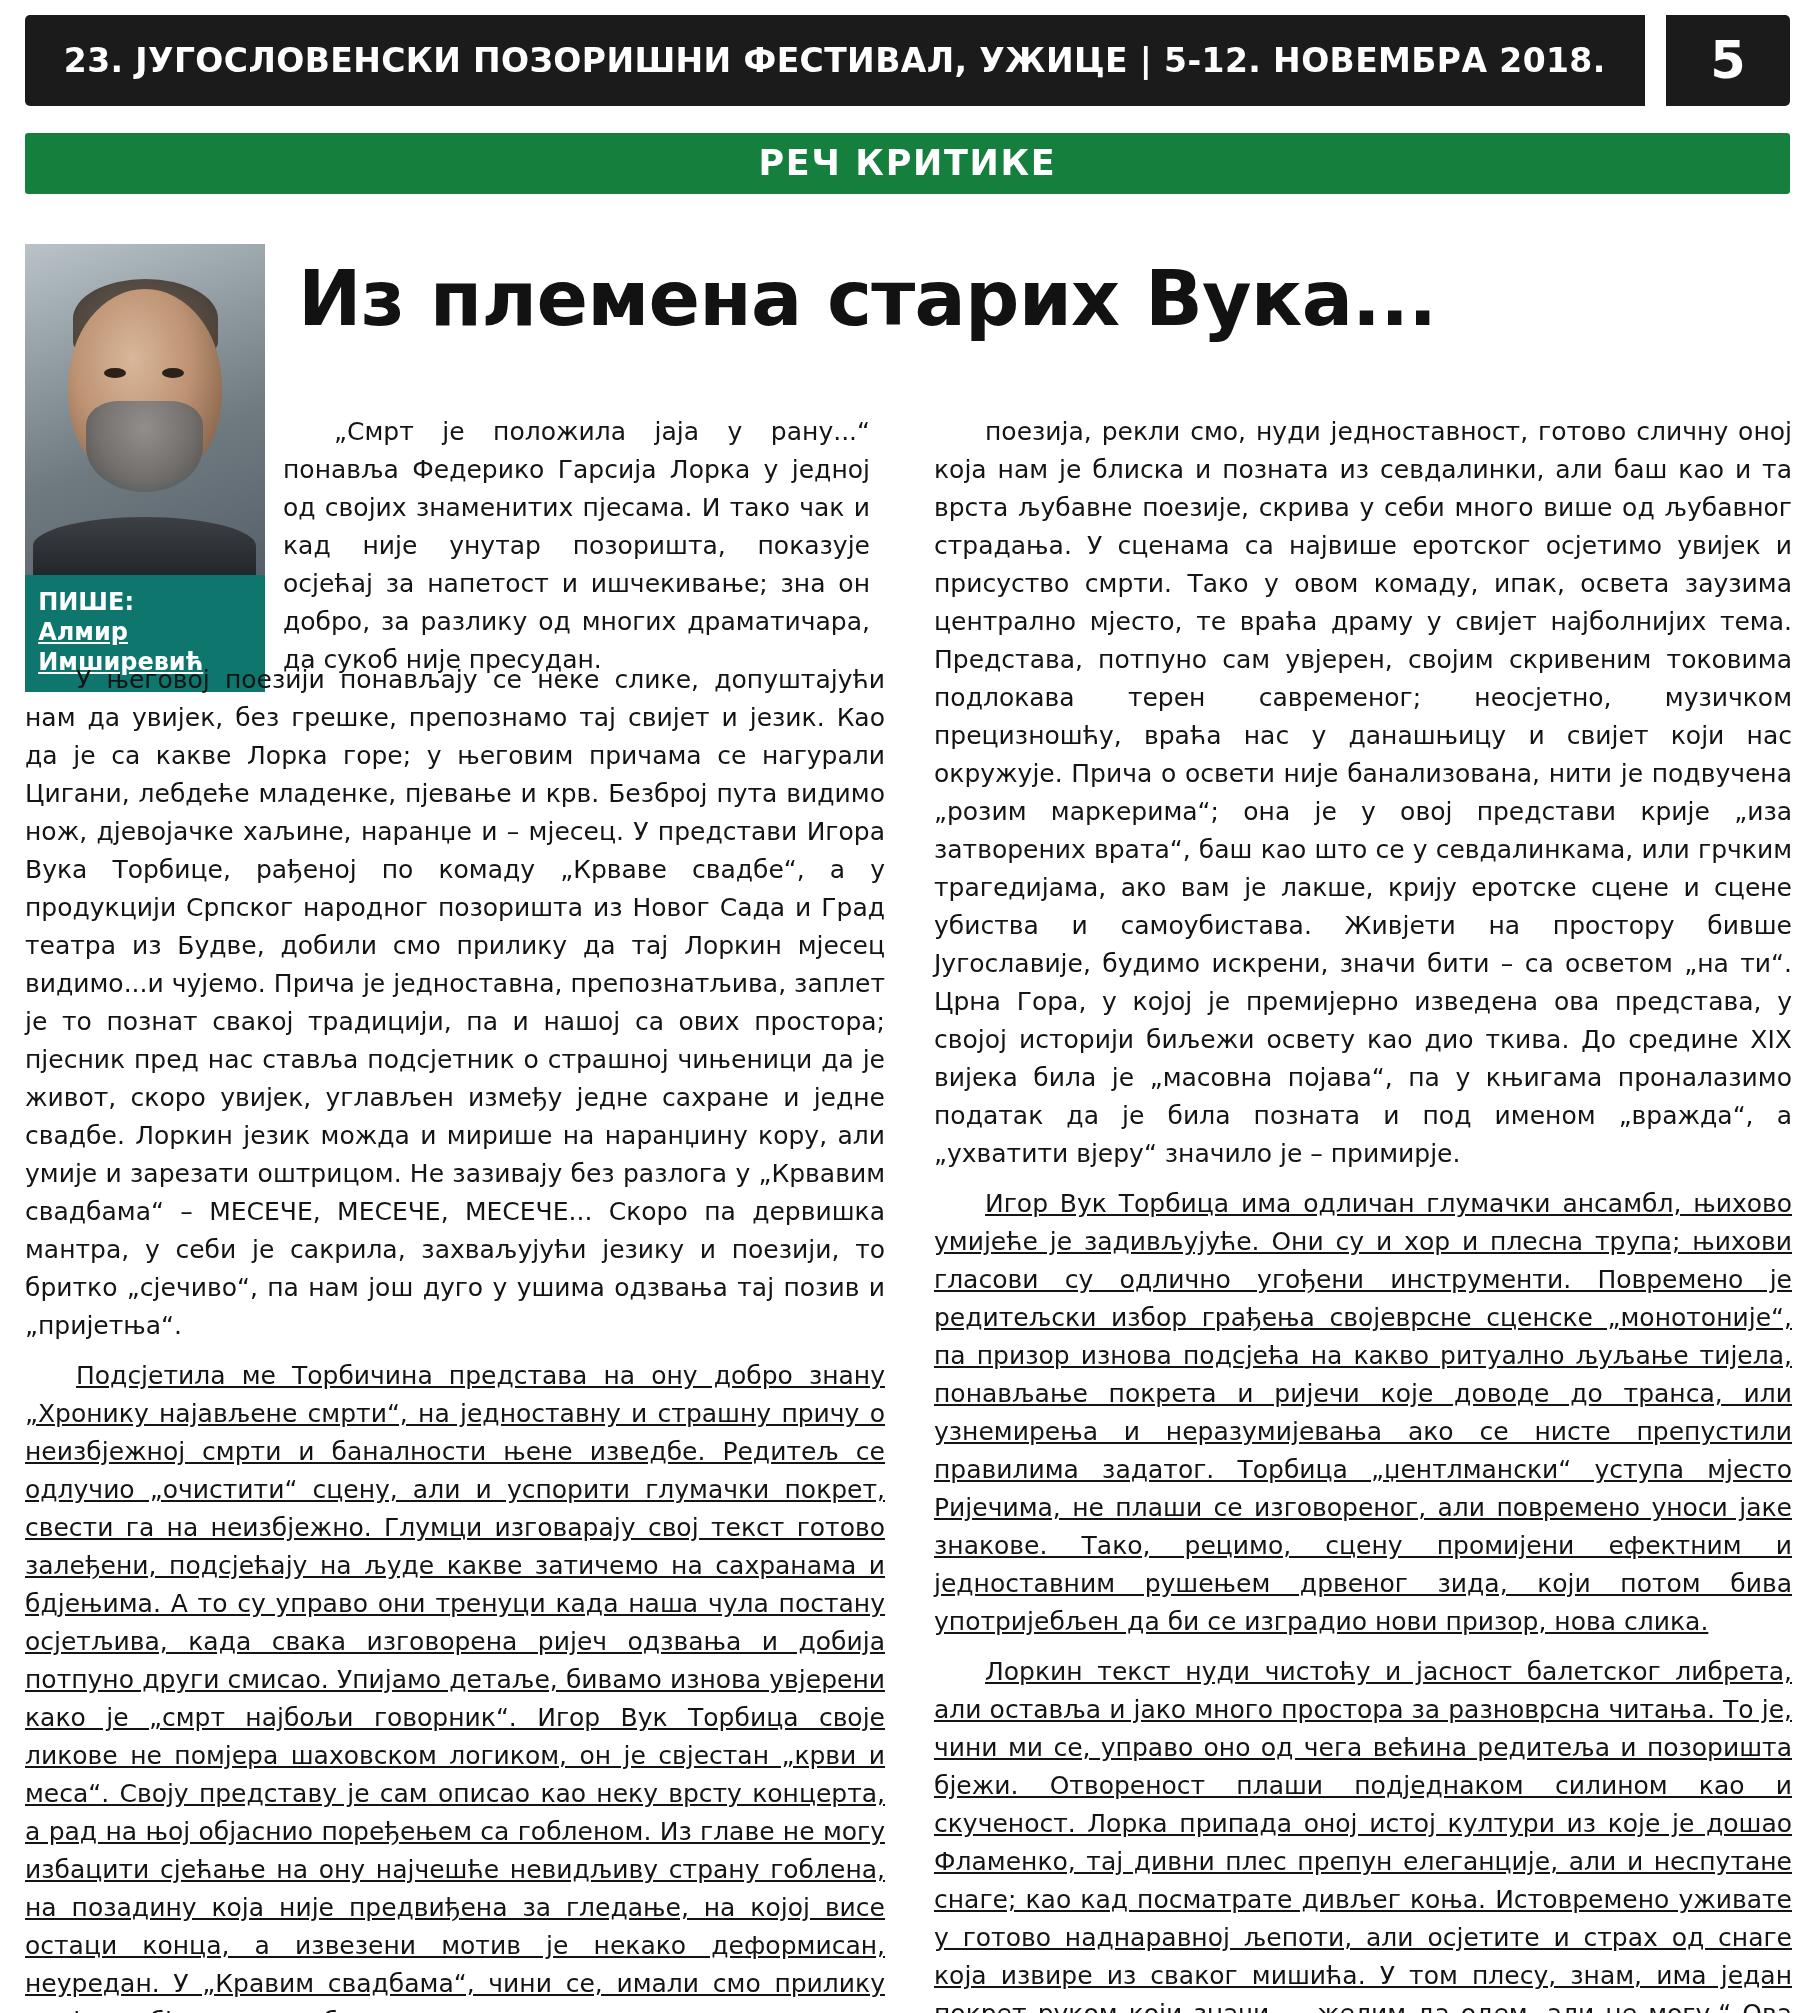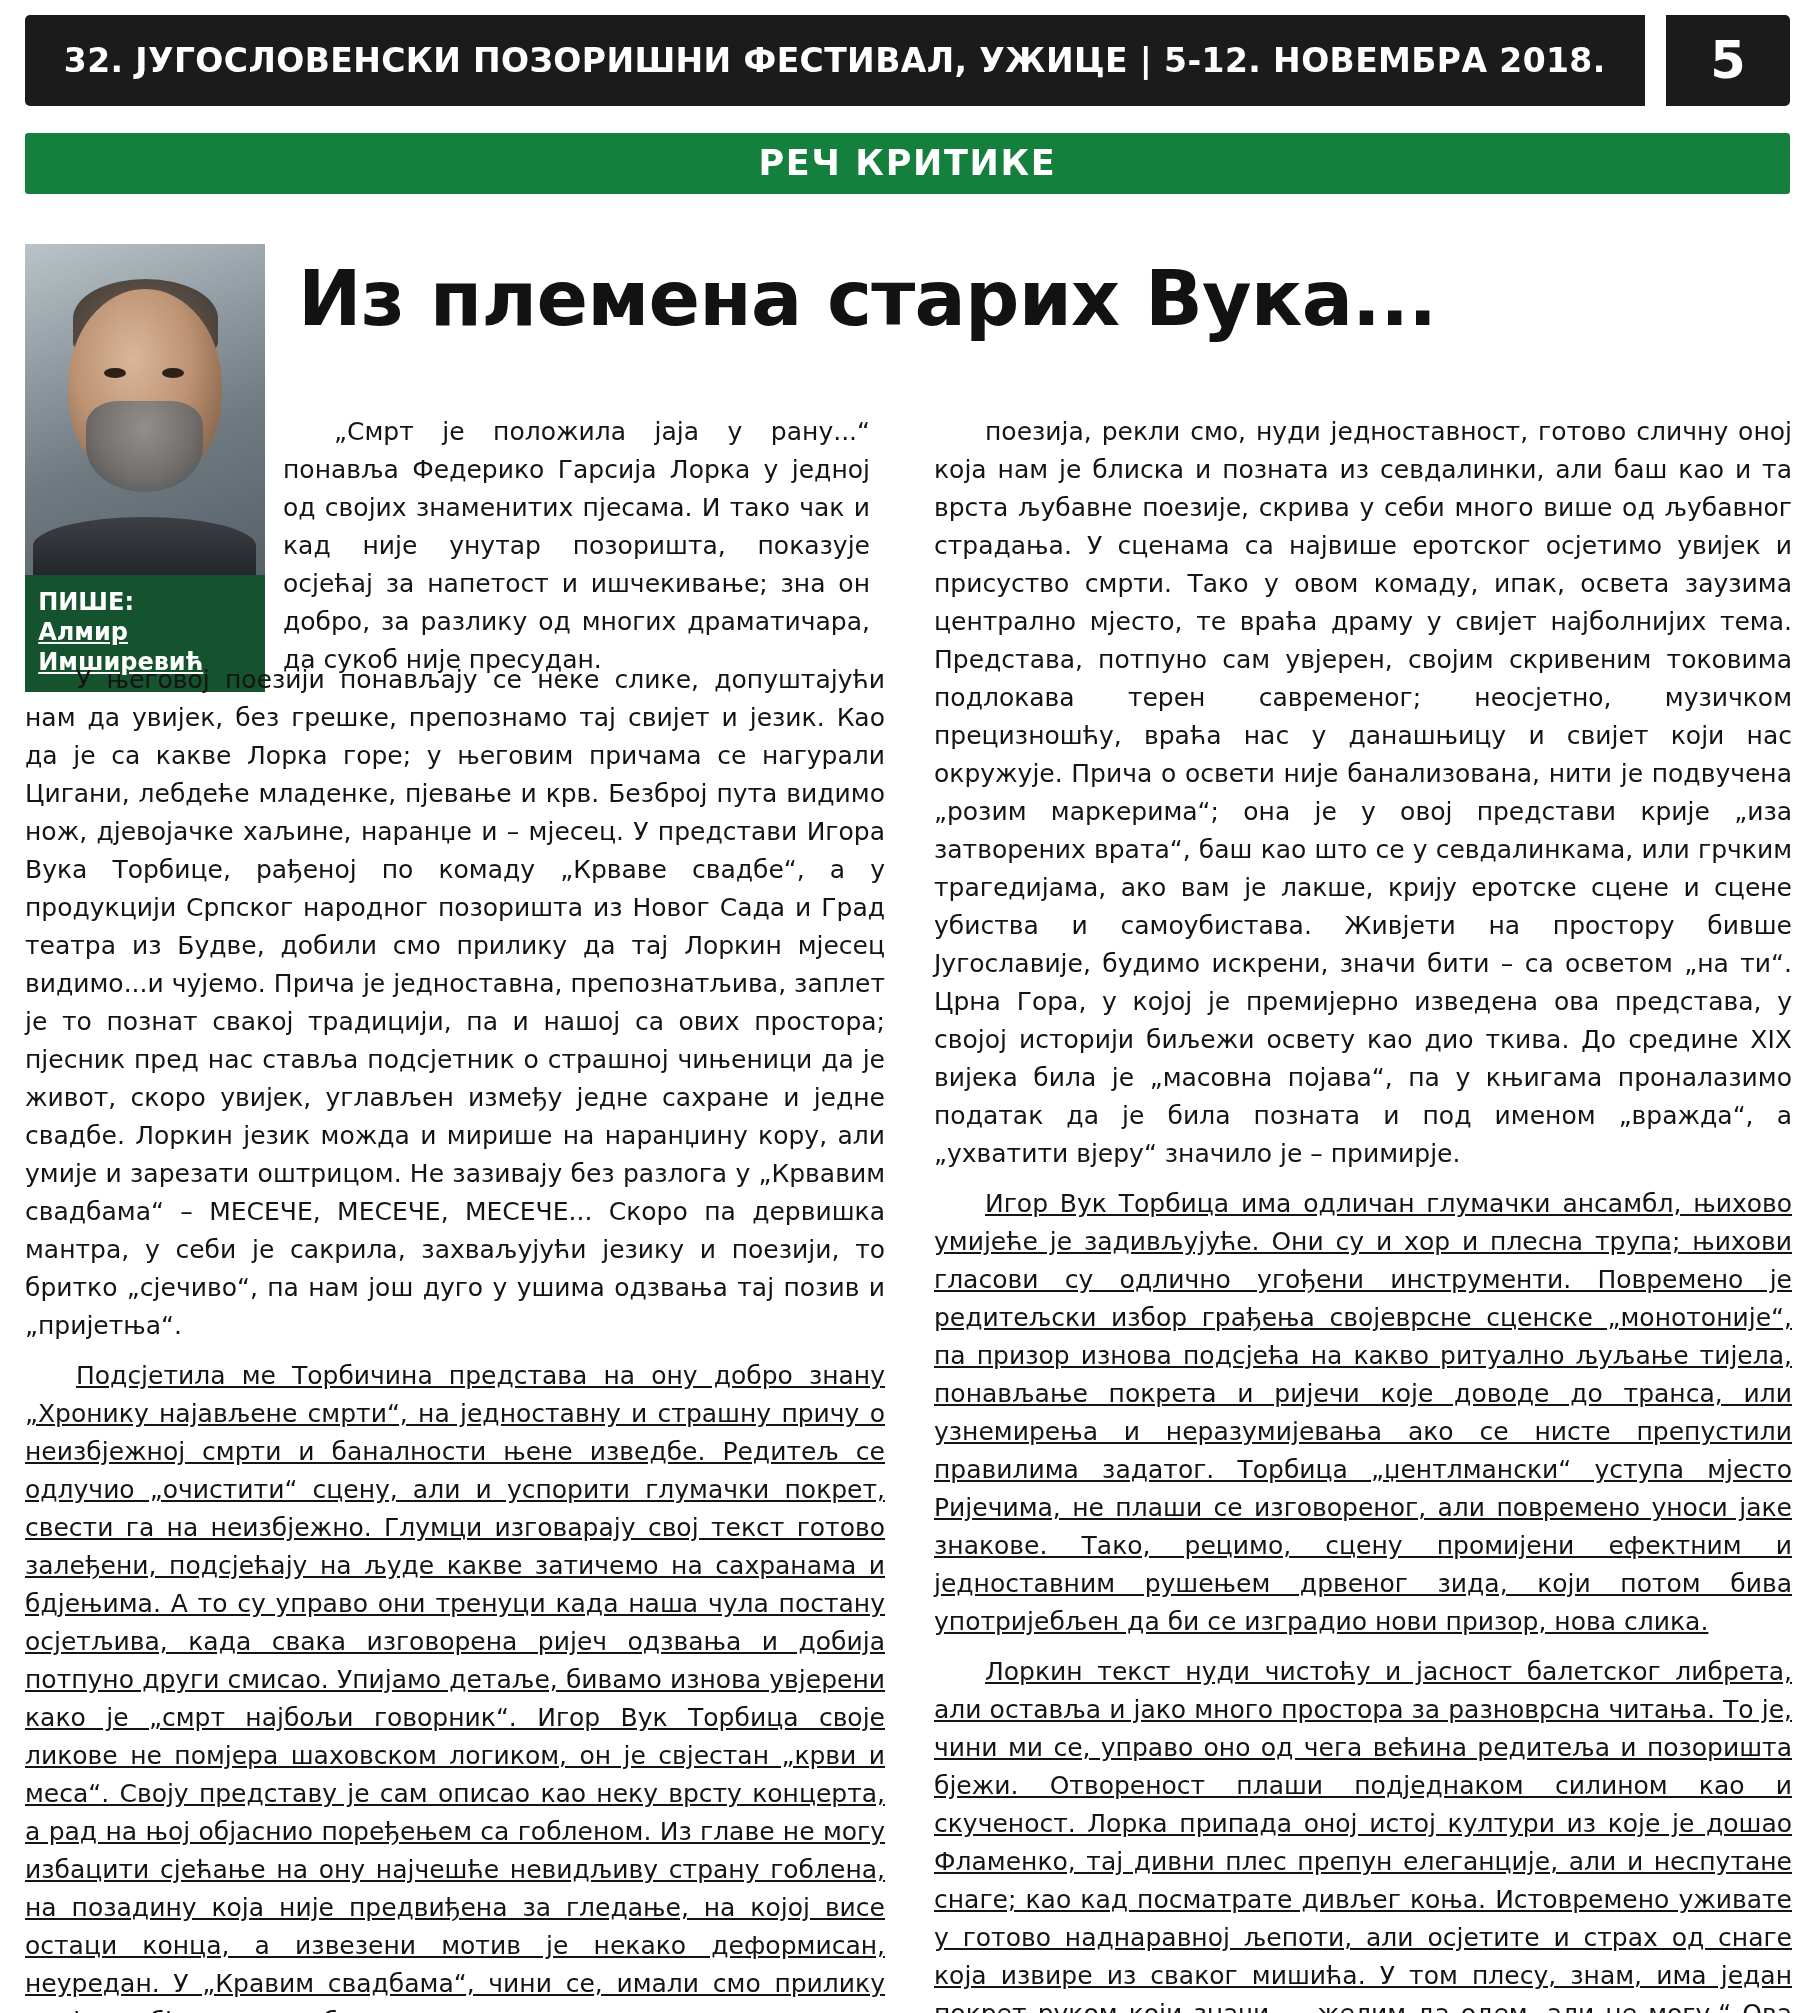--- a/index.html
+++ b/index.html
@@ -149,21 +149,21 @@
     position: absolute;
     left: 8.3px;
     bottom: 0;
     width: 223px;
     height: 58px;
     border-radius: 50% 50% 0 0;
     background: linear-gradient(180deg, #3c3f44 0%, #23262a 100%);
   }
   .author-caption {
     width: 240px;
-    background: #14532d;
+    background: #0f766e;
     color: #ffffff;
     padding: 11.6px 13.2px 15px 13.2px;
   }
   .author-caption .lbl {
     font-size: 24px;
     font-weight: bold;
     line-height: 1.25;
     display: block;
   }
   .author-caption .nm {
@@ -210,21 +210,21 @@
     color: #141414;
     hyphens: none;
   }
   p.tx + p.tx { margin-top: 12px; text-decoration: underline; }
 </style>
 </head>
 <body>
 
 <div class="masthead">
   <div class="masthead-bar">
-    <span class="mh-text">32. ЈУГОСЛОВЕНСКИ ПОЗОРИШНИ ФЕСТИВАЛ, УЖИЦЕ | 5-12. НОВЕМБРА 2018.</span>
+    <span class="mh-text">23. ЈУГОСЛОВЕНСКИ ПОЗОРИШНИ ФЕСТИВАЛ, УЖИЦЕ | 5-12. НОВЕМБРА 2018.</span>
   </div>
   <div class="masthead-notch"></div>
   <div class="masthead-page">
     <span>5</span>
   </div>
 </div>
 
 <div class="section-band">
   <span class="sb-text">РЕЧ КРИТИКЕ</span>
 </div>

